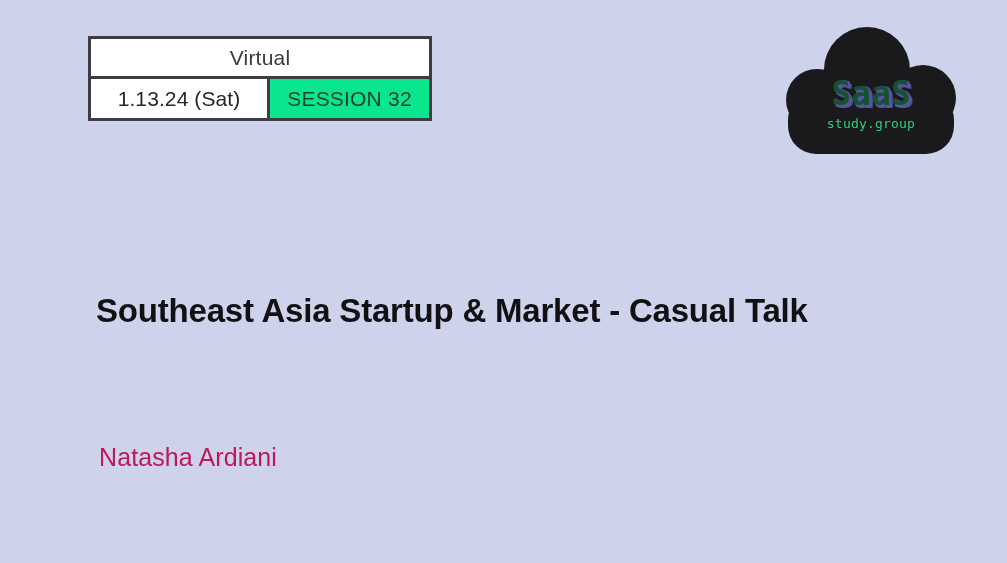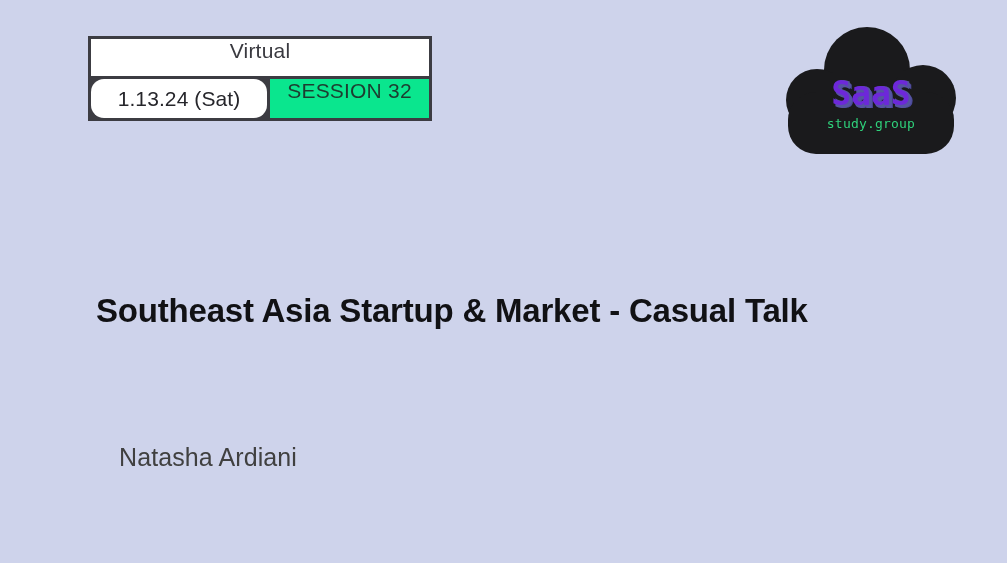--- a/index.html
+++ b/index.html
@@ -34,21 +34,21 @@
     background: #3c3c42;
     display: flex;
     flex-direction: column;
     gap: 3px;
   }
 
   .badge-top {
     background: #ffffff;
     height: 37px;
     display: flex;
-    align-items: flex-start;
+    align-items: center;
     justify-content: center;
   }
 
   .badge-top-label {
     font-size: 21px;
     color: #3a3a40;
     letter-spacing: .2px;
     font-family: "Liberation Sans", "DejaVu Sans", sans-serif;
   }
 
@@ -57,33 +57,33 @@
     height: 39px;
     gap: 3px;
   }
 
   .badge-date {
     background: #ffffff;
     flex: 0 0 176px;
     display: flex;
     align-items: center;
     justify-content: center;
-    border-radius: 13px;
   }
 
   .badge-date-label {
     font-size: 21px;
     color: #26262b;
     letter-spacing: .1px;
   }
 
   .badge-session {
     background: #0ae68e;
     flex: 1 1 auto;
     display: flex;
+    align-items: center;
     justify-content: center;
   }
 
   .badge-session-label {
     font-size: 21px;
     color: #1d3d30;
     letter-spacing: .2px;
   }
 
   
@@ -111,21 +111,21 @@
     justify-content: center;
     padding-top: 22px;
   }
 
   .logo-title {
     font-family: "DejaVu Sans Mono", "Liberation Mono", monospace;
     font-weight: 700;
     font-size: 33px;
     line-height: 1;
     letter-spacing: 0px;
-    color: #6d28d9;
+    color: #14532d;
     text-shadow:
        2px 0 0 #5654a2,
        3px 2px 0 #5654a2,
        2px 3px 0 #5654a2,
        4px 3px 0 #4b499a;
     -webkit-font-smoothing: none;
   }
 
   .logo-sub {
     font-family: "DejaVu Sans Mono", "Liberation Mono", monospace;
@@ -151,24 +151,23 @@
     font-family: "Liberation Sans", "DejaVu Sans", sans-serif;
   }
 
   
   .speaker {
     position: absolute;
     left: 99px;
     top: 443px;
     font-size: 25px;
     font-weight: 400;
-    color: #404040;
+    color: #be185d;
     letter-spacing: .1px;
     font-family: "Liberation Sans", "DejaVu Sans", sans-serif;
-    margin-left: 20px;
   }
 </style>
 </head>
 <body>
 
 <div class="slide">
 
   <div class="badge">
     <div class="badge-top">
       <span class="badge-top-label">Virtual</span>

